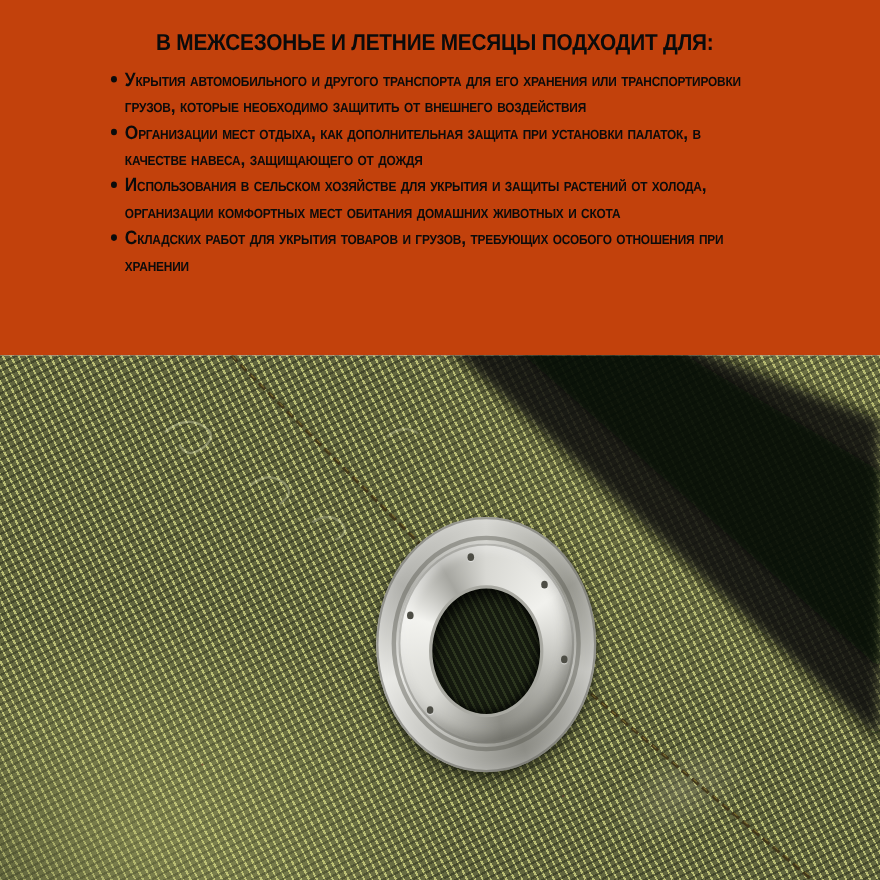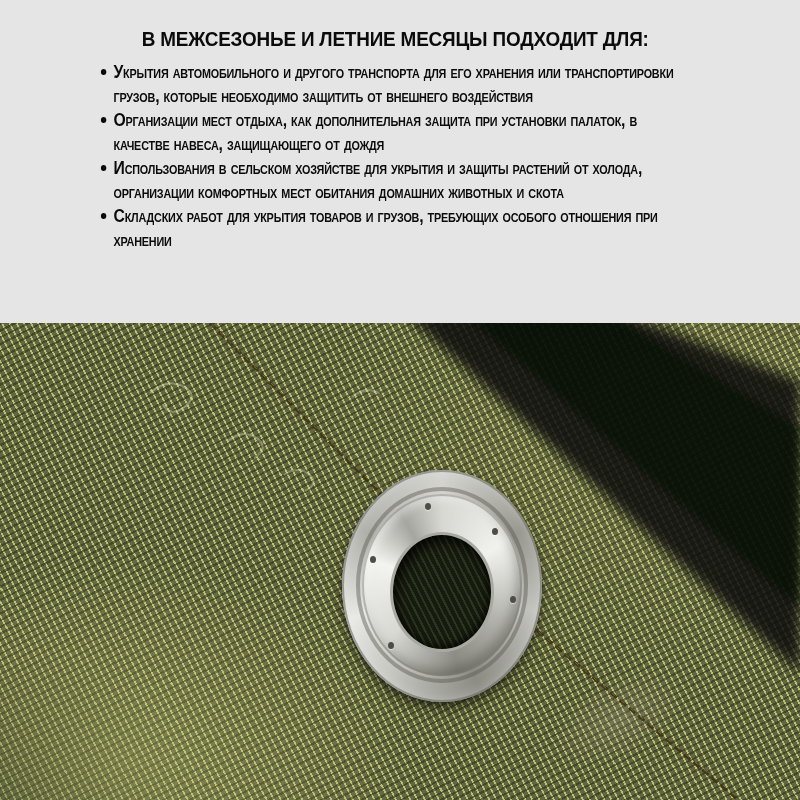--- a/index.html
+++ b/index.html
@@ -1,21 +1,21 @@
 <!DOCTYPE html>
 <html><head>
 <meta charset="utf-8">
 <style>
   * { margin:0; padding:0; box-sizing:border-box; }
   html,body { width:800px; height:800px; }
   body { font-family:"Liberation Sans","DejaVu Sans",sans-serif; background:#fff; }
   .page { position:relative; width:800px; height:800px; overflow:hidden; background:#fff; }
 
   
-  .info { position:absolute; left:0; top:0; width:800px; height:323px; background:#e5e5e5; }
+  .info { position:absolute; left:0; top:0; width:800px; height:323px; background:#c2410c; }
   .text-inner { position:absolute; left:100px; top:26px; width:656px;
                 transform:scaleX(0.9); transform-origin:left top; color:#0b0b0b; }
   .heading { font-size:21px; font-weight:700; letter-spacing:-0.2px; text-align:center;
              line-height:26px; margin-bottom:8px; white-space:nowrap; }
   ul.uses { list-style:none; }
   ul.uses li { position:relative; padding-left:15px; font-size:17.5px; font-weight:700;
                line-height:24px; letter-spacing:-0.2px; font-variant-caps:small-caps; }
   .dot { position:absolute; left:1px; top:9px; width:6px; height:6px; border-radius:50%;
          background:#0b0b0b; }
 

